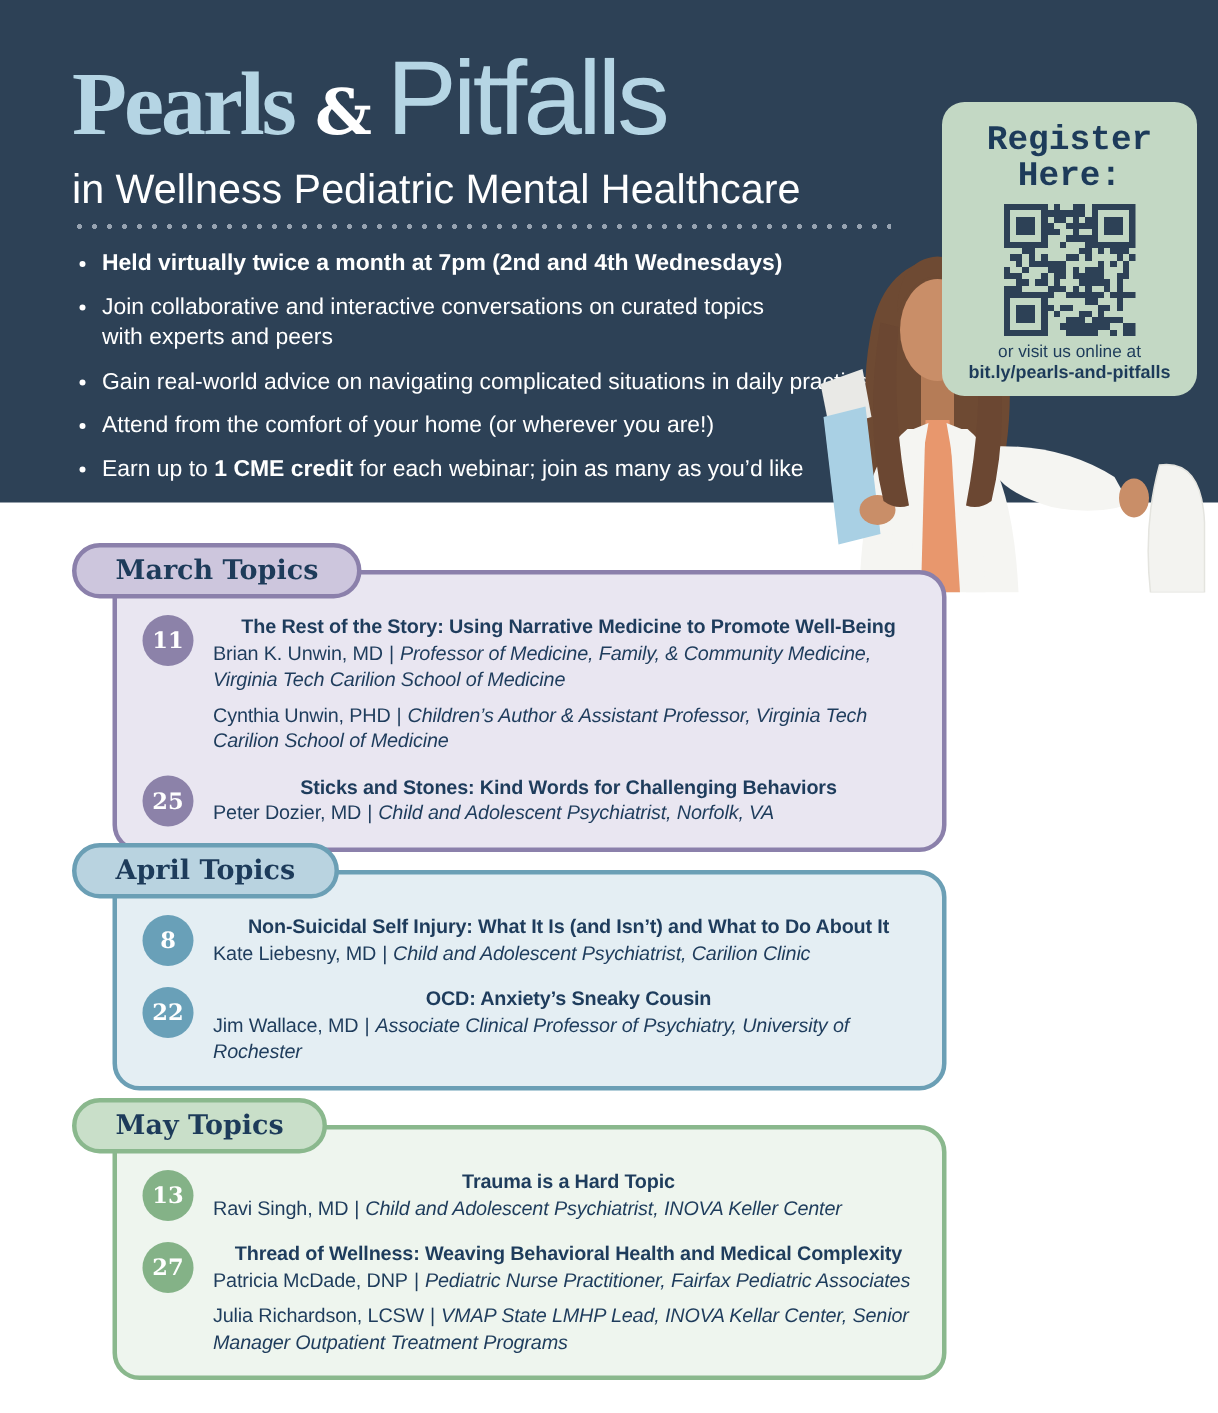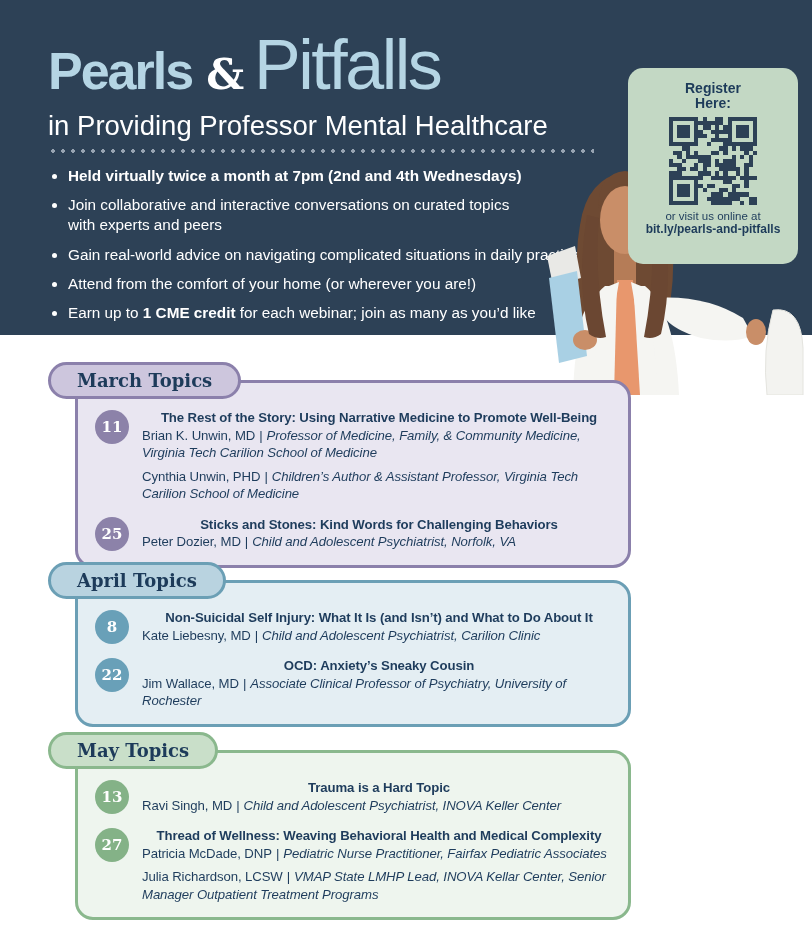--- a/index.html
+++ b/index.html
@@ -2,38 +2,38 @@
 <html style="--navy: #2d4156; --title-blue: #b5d5e4; --text-navy: #1e3c5c; --heading-navy: #1d3b5a; --register-bg: #c3d8c4; --march-accent: #8b80ab; --march-pill-bg: #cdc6dd; --march-box-bg: #e9e6f1; --march-circle: #8c82a9; --april-accent: #6b9fb5; --april-pill-bg: #b9d3e0; --april-box-bg: #e4eef3; --april-circle: #69a0b8; --may-accent: #8ab88d; --may-pill-bg: #c9dfc9; --may-box-bg: #eef5ee; --may-circle: #84b287;"><head>
 <meta charset="utf-8">
 <style>
   html,body{margin:0;padding:0;background:#ffffff;}
   #page{position:relative;width:812px;height:942px;overflow:hidden;background:#ffffff;
         font-family:"Liberation Sans",sans-serif;}
 
   
   .hero{position:absolute;left:0;top:0;width:812px;height:335px;background:var(--navy);}
   .title-row{position:absolute;left:48px;top:30px;display:flex;align-items:baseline;white-space:nowrap;}
-  .t1{font-family:Liberation Sans, sans-serif;font-weight:bold;font-size:52px;line-height:1;
+  .t1{font-family:Liberation Serif, serif;font-weight:bold;font-size:60px;line-height:1;
       color:var(--title-blue);letter-spacing:-2px;}
   .amp{font-family:"DejaVu Serif",serif;font-weight:bold;font-size:42px;color:#ffffff;margin:0 10px 0 14px;}
   .t2{font-family:"Liberation Sans",sans-serif;font-weight:400;font-size:70px;line-height:1;
       color:var(--title-blue);letter-spacing:-2.5px;}
   .subtitle{position:absolute;left:48px;top:110px;font-size:27.5px;color:#ffffff;font-weight:400;}
   .dotline{position:absolute;left:48px;top:148px;width:546px;height:6px;
       background-image:radial-gradient(circle,#97a3b1 1.6px,transparent 1.8px);
       background-size:10px 6px;background-repeat:repeat-x;}
   .bullets{position:absolute;left:50px;top:166px;width:575px;margin:0;padding:0 0 0 18px;
       color:#ffffff;font-size:15.3px;line-height:1.32;}
   .bullets li{margin-bottom:9px;}
   .bullets .b{font-weight:bold;}
 
   
   .register{position:absolute;left:628px;top:68px;width:170px;height:196px;border-radius:15px;
       background:var(--register-bg);text-align:center;z-index:2;}
-  .reg-title{font-family:Liberation Sans, sans-serif;font-weight:bold;font-size:14px;line-height:1.05;
+  .reg-title{font-family:Liberation Mono, monospace;font-weight:bold;font-size:23px;line-height:1.05;
       color:var(--heading-navy);margin-top:13px;}
   .qr{display:block;margin:7px auto 0 auto;}
   .reg-note1{font-size:11.5px;color:var(--heading-navy);margin-top:5px;}
   .reg-note2{font-size:12px;font-weight:bold;color:var(--heading-navy);}
 
   
   .doc{position:absolute;left:535px;top:160px;z-index:1;}
 
   
   .section{position:absolute;left:48px;width:716px;}
@@ -103,21 +103,21 @@
 
     <path d="M52 55 Q41 120 54 174 Q62 180 71 177 Q59 115 64 58 Z" fill="#6b4732"></path>
     <path d="M128 55 Q139 120 126 174 Q118 180 109 177 Q121 115 116 58 Z" fill="#6b4732"></path>
   </svg>
 
   <div class="title-row">
     <span class="t1">Pearls</span>
     <span class="amp">&amp;</span>
     <span class="t2">Pitfalls</span>
   </div>
-  <div class="subtitle">in Providing Professor Mental Healthcare</div>
+  <div class="subtitle">in Wellness Pediatric Mental Healthcare</div>
   <div class="dotline"></div>
 
   <ul class="bullets">
     <li>
       <span></span><span class="b">Held virtually twice a month at 7pm (2nd and 4th Wednesdays)</span><span></span>
       <span style="display:block"></span>
     </li>
     <li>
       <span>Join collaborative and interactive conversations on curated topics</span><span class="b"></span><span></span>
       <span style="display:block">with experts and peers</span>

